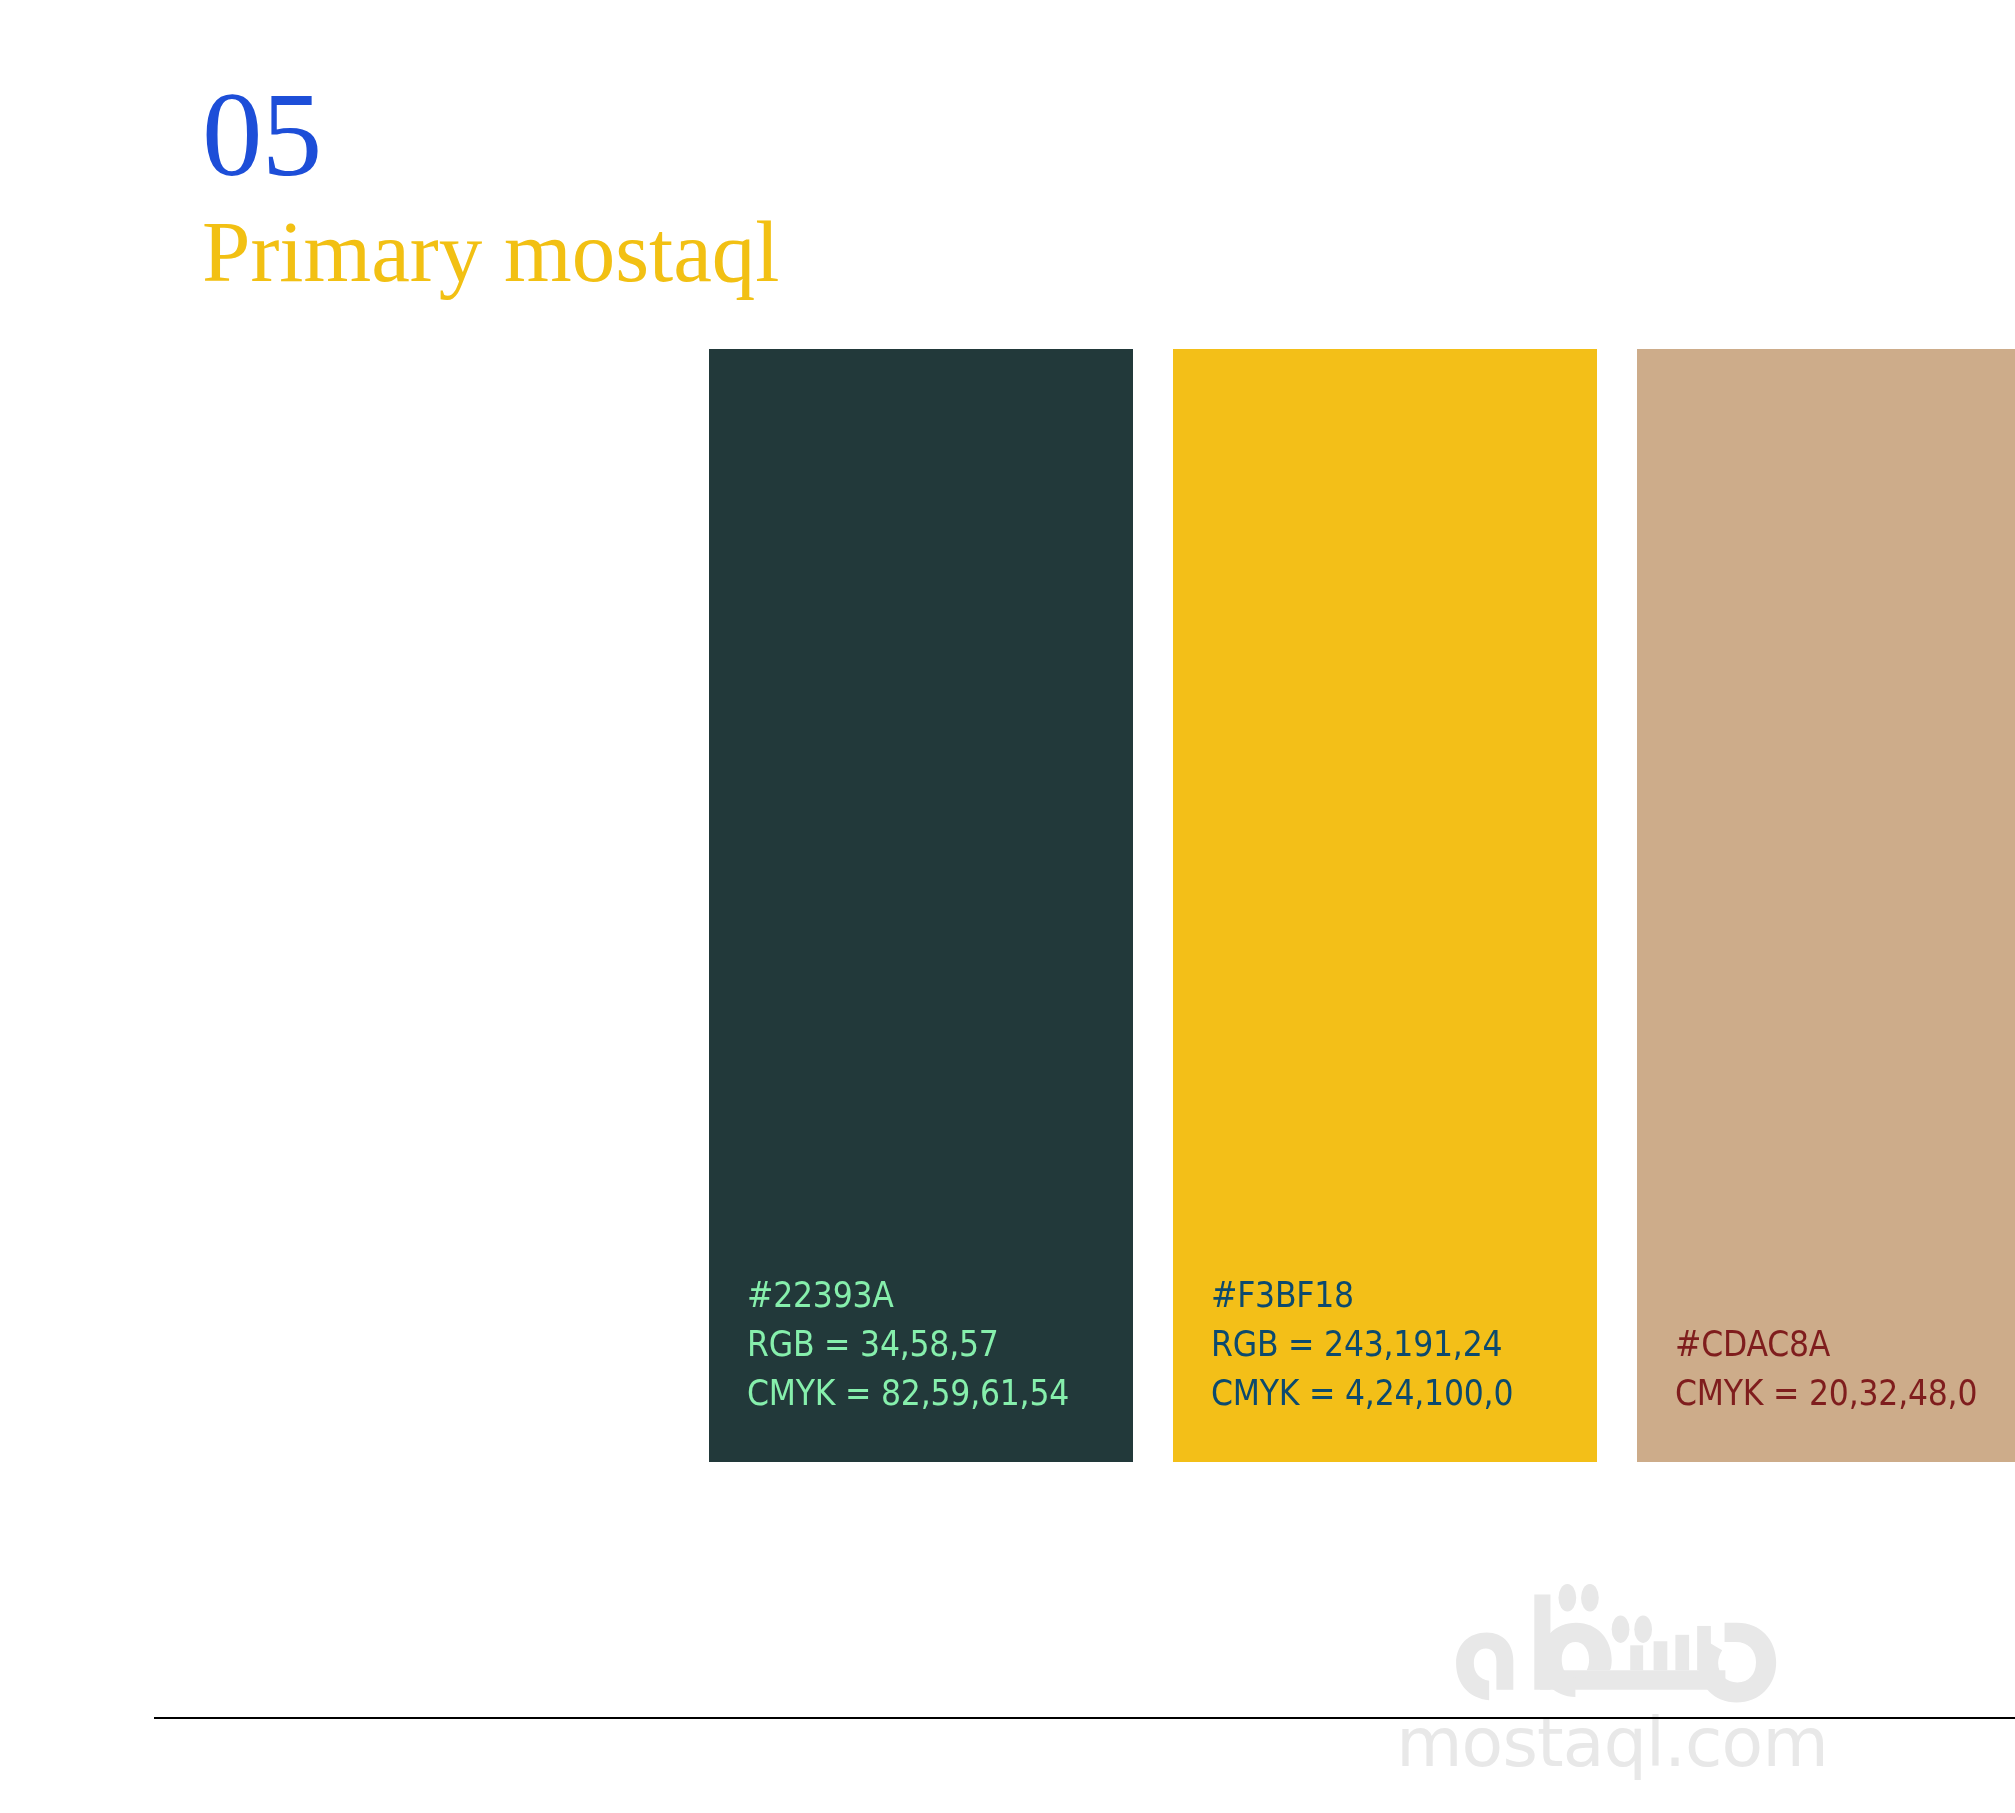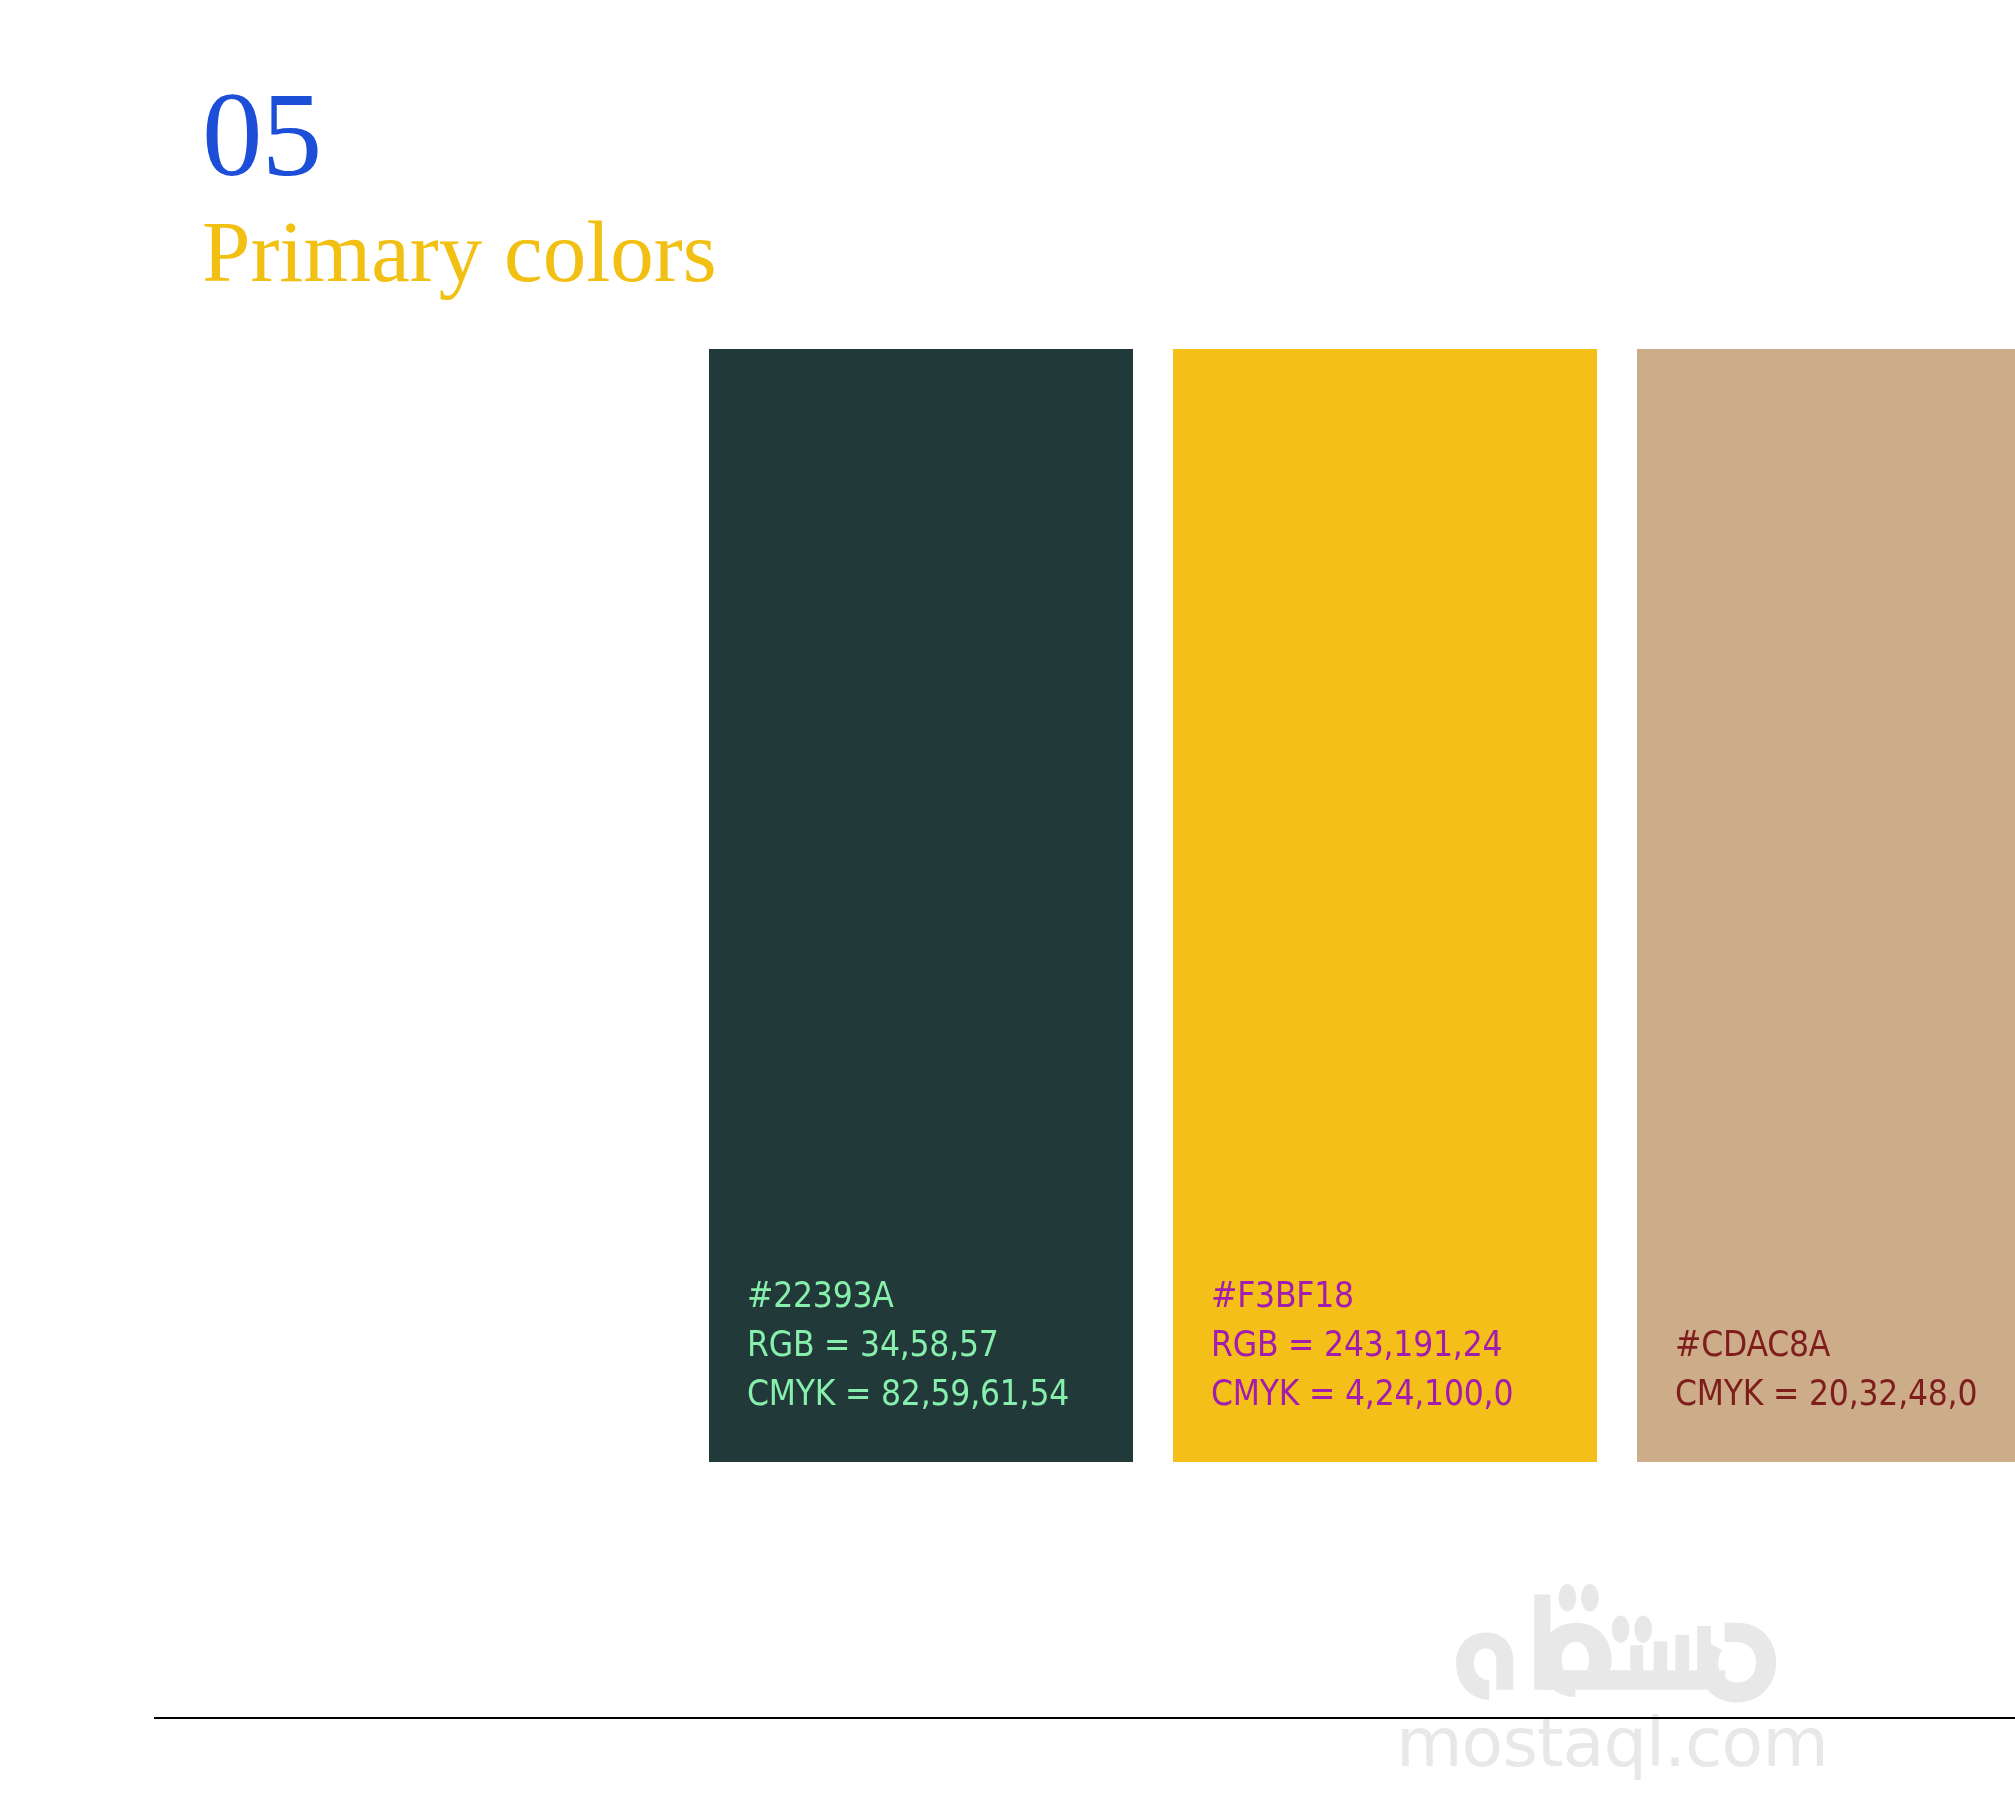--- a/index.html
+++ b/index.html
@@ -130,35 +130,35 @@
     background: #000000;
   }
 </style>
 </head>
 <body>
 
 <div id="slide">
 
   <div id="heading">
     <span id="section-number" style="color: #1d4ed8;">05</span>
-    <span id="section-title" style="color: rgb(242, 192, 19);">Primary colors</span>
+    <span id="section-title" style="color: rgb(242, 192, 19);">Primary mostaql</span>
   </div>
 
   <div id="swatch-row">
 
     <div class="swatch" style="background: rgb(34, 57, 58);">
       <div class="swatch-info" style="color: #86efac;">
         <span>#22393A</span>
         <span>RGB = 34,58,57</span>
         <span>CMYK = 82,59,61,54</span>
       </div>
     </div>
 
     <div class="swatch" style="background: rgb(243, 191, 24);">
-      <div class="swatch-info" style="color: #a21caf;">
+      <div class="swatch-info" style="color: #0c4a6e;">
         <span>#F3BF18</span>
         <span>RGB = 243,191,24</span>
         <span>CMYK = 4,24,100,0</span>
       </div>
     </div>
 
     <div class="swatch" style="background: rgb(205, 172, 138);">
       <div class="swatch-info" style="color: #7f1d1d;">
         <span>#CDAC8A</span>
         <span>CMYK = 20,32,48,0</span>

